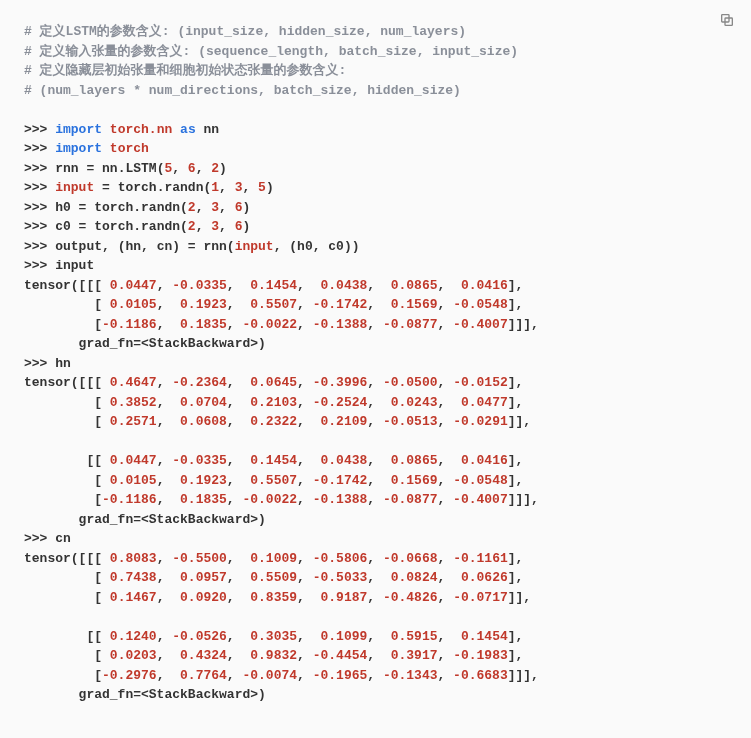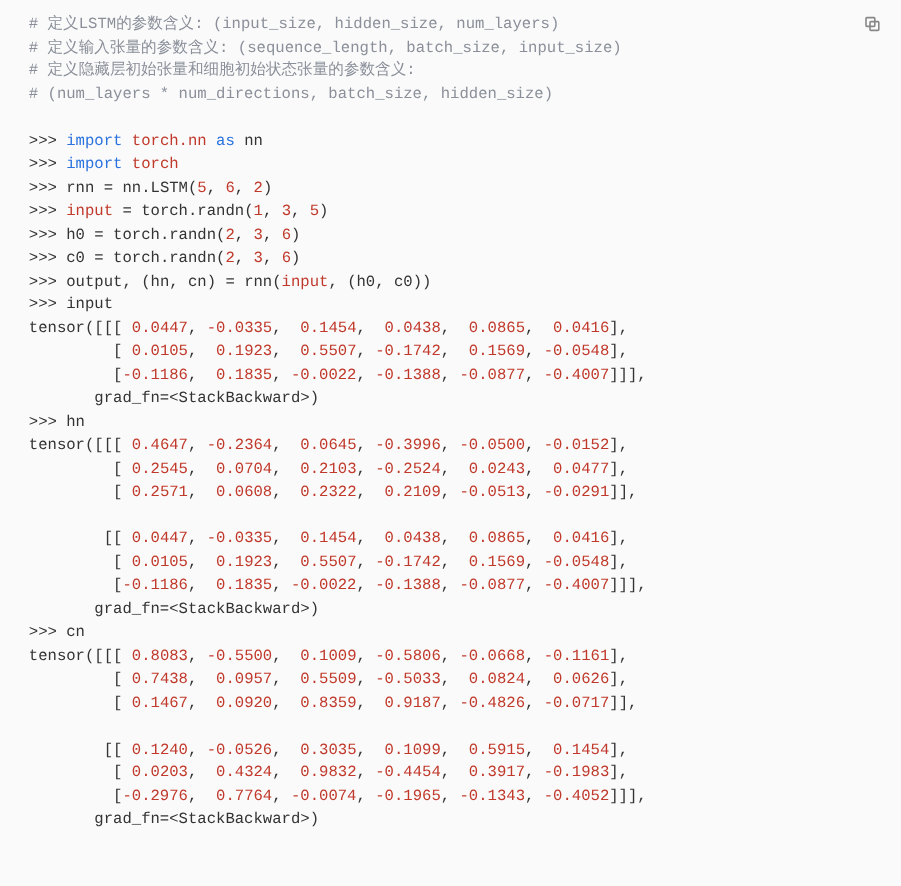--- a/index.html
+++ b/index.html
@@ -7,23 +7,24 @@
     padding: 0;
     font-family: Consolas, Monaco, 'Courier New', monospace;
     font-size: 13px;
     line-height: 1.5;
     background: #fafafa;
     color: #333;
   }
   .code-container {
     position: relative;
     background: #fafafa;
-    padding: 10px 24px;
+    padding: 22px 24px;
     width: 751px;
     box-sizing: border-box;
+    font-weight: bold;
   }
   .copy-btn {
     position: absolute;
     top: 8px;
     right: 12px;
     cursor: pointer;
     color: #888;
     padding: 4px;
     border-radius: 3px;
   }
@@ -70,29 +71,29 @@
 <span class="prompt">&gt;&gt;&gt; </span><span>h0 = torch.randn(</span><span class="num">2</span>, <span class="num">3</span>, <span class="num">6</span>)
 <span class="prompt">&gt;&gt;&gt; </span><span>c0 = torch.randn(</span><span class="num">2</span>, <span class="num">3</span>, <span class="num">6</span>)
 <span class="prompt">&gt;&gt;&gt; </span><span>output, (hn, cn) = rnn(</span><span class="red">input</span><span>, (h0, c0))</span>
 <span class="prompt">&gt;&gt;&gt; </span><span>input</span>
 <span>tensor([[[ <span class="num">0.0447</span>, <span class="num">-0.0335</span>, <span class="num"> 0.1454</span>, <span class="num"> 0.0438</span>, <span class="num"> 0.0865</span>, <span class="num"> 0.0416</span>],</span>
 <span>         [ <span class="num">0.0105</span>, <span class="num"> 0.1923</span>, <span class="num"> 0.5507</span>, <span class="num">-0.1742</span>, <span class="num"> 0.1569</span>, <span class="num">-0.0548</span>],</span>
 <span>         [<span class="num">-0.1186</span>, <span class="num"> 0.1835</span>, <span class="num">-0.0022</span>, <span class="num">-0.1388</span>, <span class="num">-0.0877</span>, <span class="num">-0.4007</span>]]],</span>
 <span>       grad_fn=&lt;StackBackward&gt;)</span>
 <span class="prompt">&gt;&gt;&gt; </span><span>hn</span>
 <span>tensor([[[ <span class="num">0.4647</span>, <span class="num">-0.2364</span>, <span class="num"> 0.0645</span>, <span class="num">-0.3996</span>, <span class="num">-0.0500</span>, <span class="num">-0.0152</span>],</span>
-<span>         [ <span class="num">0.2545</span>, <span class="num"> 0.0704</span>, <span class="num"> 0.2103</span>, <span class="num">-0.2524</span>, <span class="num"> 0.0243</span>, <span class="num"> 0.0477</span>],</span>
+<span>         [ <span class="num">0.3852</span>, <span class="num"> 0.0704</span>, <span class="num"> 0.2103</span>, <span class="num">-0.2524</span>, <span class="num"> 0.0243</span>, <span class="num"> 0.0477</span>],</span>
 <span>         [ <span class="num">0.2571</span>, <span class="num"> 0.0608</span>, <span class="num"> 0.2322</span>, <span class="num"> 0.2109</span>, <span class="num">-0.0513</span>, <span class="num">-0.0291</span>]],</span>
 
 <span>        [[ <span class="num">0.0447</span>, <span class="num">-0.0335</span>, <span class="num"> 0.1454</span>, <span class="num"> 0.0438</span>, <span class="num"> 0.0865</span>, <span class="num"> 0.0416</span>],</span>
 <span>         [ <span class="num">0.0105</span>, <span class="num"> 0.1923</span>, <span class="num"> 0.5507</span>, <span class="num">-0.1742</span>, <span class="num"> 0.1569</span>, <span class="num">-0.0548</span>],</span>
 <span>         [<span class="num">-0.1186</span>, <span class="num"> 0.1835</span>, <span class="num">-0.0022</span>, <span class="num">-0.1388</span>, <span class="num">-0.0877</span>, <span class="num">-0.4007</span>]]],</span>
 <span>       grad_fn=&lt;StackBackward&gt;)</span>
 <span class="prompt">&gt;&gt;&gt; </span><span>cn</span>
 <span>tensor([[[ <span class="num">0.8083</span>, <span class="num">-0.5500</span>, <span class="num"> 0.1009</span>, <span class="num">-0.5806</span>, <span class="num">-0.0668</span>, <span class="num">-0.1161</span>],</span>
 <span>         [ <span class="num">0.7438</span>, <span class="num"> 0.0957</span>, <span class="num"> 0.5509</span>, <span class="num">-0.5033</span>, <span class="num"> 0.0824</span>, <span class="num"> 0.0626</span>],</span>
 <span>         [ <span class="num">0.1467</span>, <span class="num"> 0.0920</span>, <span class="num"> 0.8359</span>, <span class="num"> 0.9187</span>, <span class="num">-0.4826</span>, <span class="num">-0.0717</span>]],</span>
 
 <span>        [[ <span class="num">0.1240</span>, <span class="num">-0.0526</span>, <span class="num"> 0.3035</span>, <span class="num"> 0.1099</span>, <span class="num"> 0.5915</span>, <span class="num"> 0.1454</span>],</span>
 <span>         [ <span class="num">0.0203</span>, <span class="num"> 0.4324</span>, <span class="num"> 0.9832</span>, <span class="num">-0.4454</span>, <span class="num"> 0.3917</span>, <span class="num">-0.1983</span>],</span>
-<span>         [<span class="num">-0.2976</span>, <span class="num"> 0.7764</span>, <span class="num">-0.0074</span>, <span class="num">-0.1965</span>, <span class="num">-0.1343</span>, <span class="num">-0.4052</span>]]],</span>
+<span>         [<span class="num">-0.2976</span>, <span class="num"> 0.7764</span>, <span class="num">-0.0074</span>, <span class="num">-0.1965</span>, <span class="num">-0.1343</span>, <span class="num">-0.6683</span>]]],</span>
 <span>       grad_fn=&lt;StackBackward&gt;)</span></pre>
 </div>
 
 </body></html>

